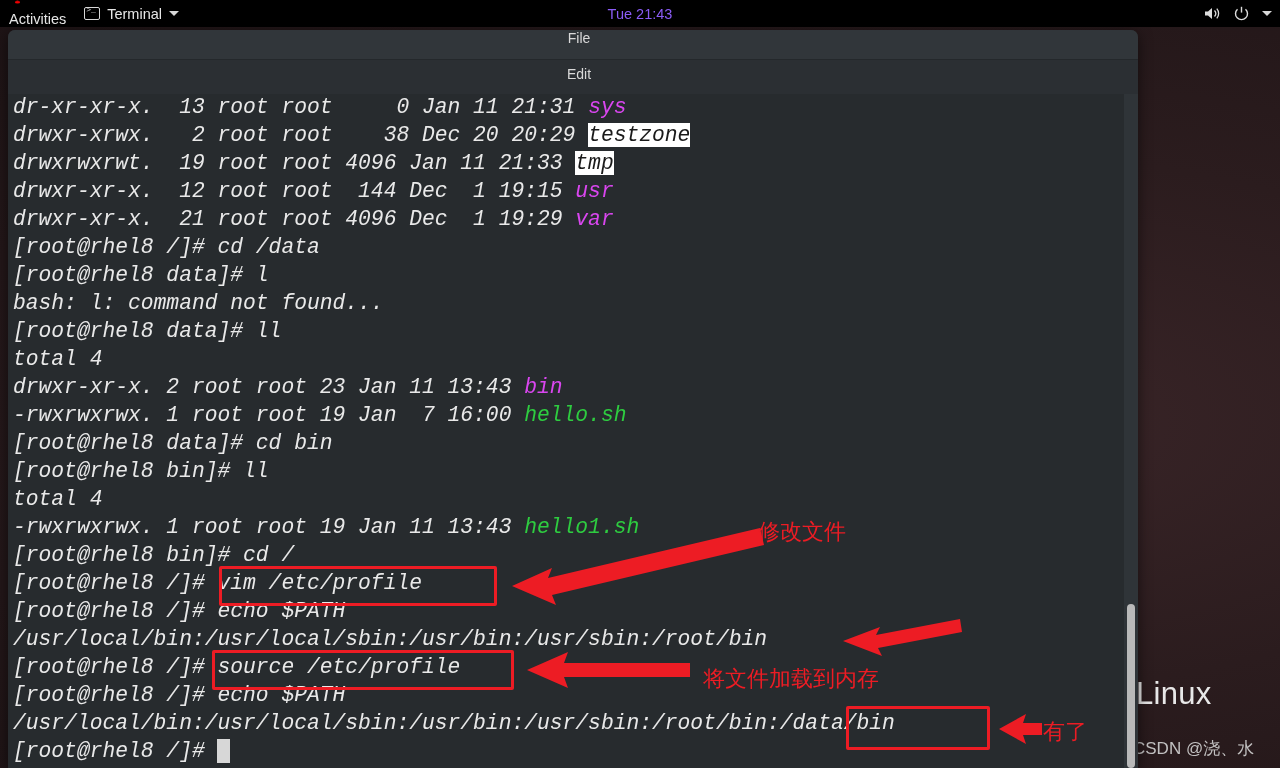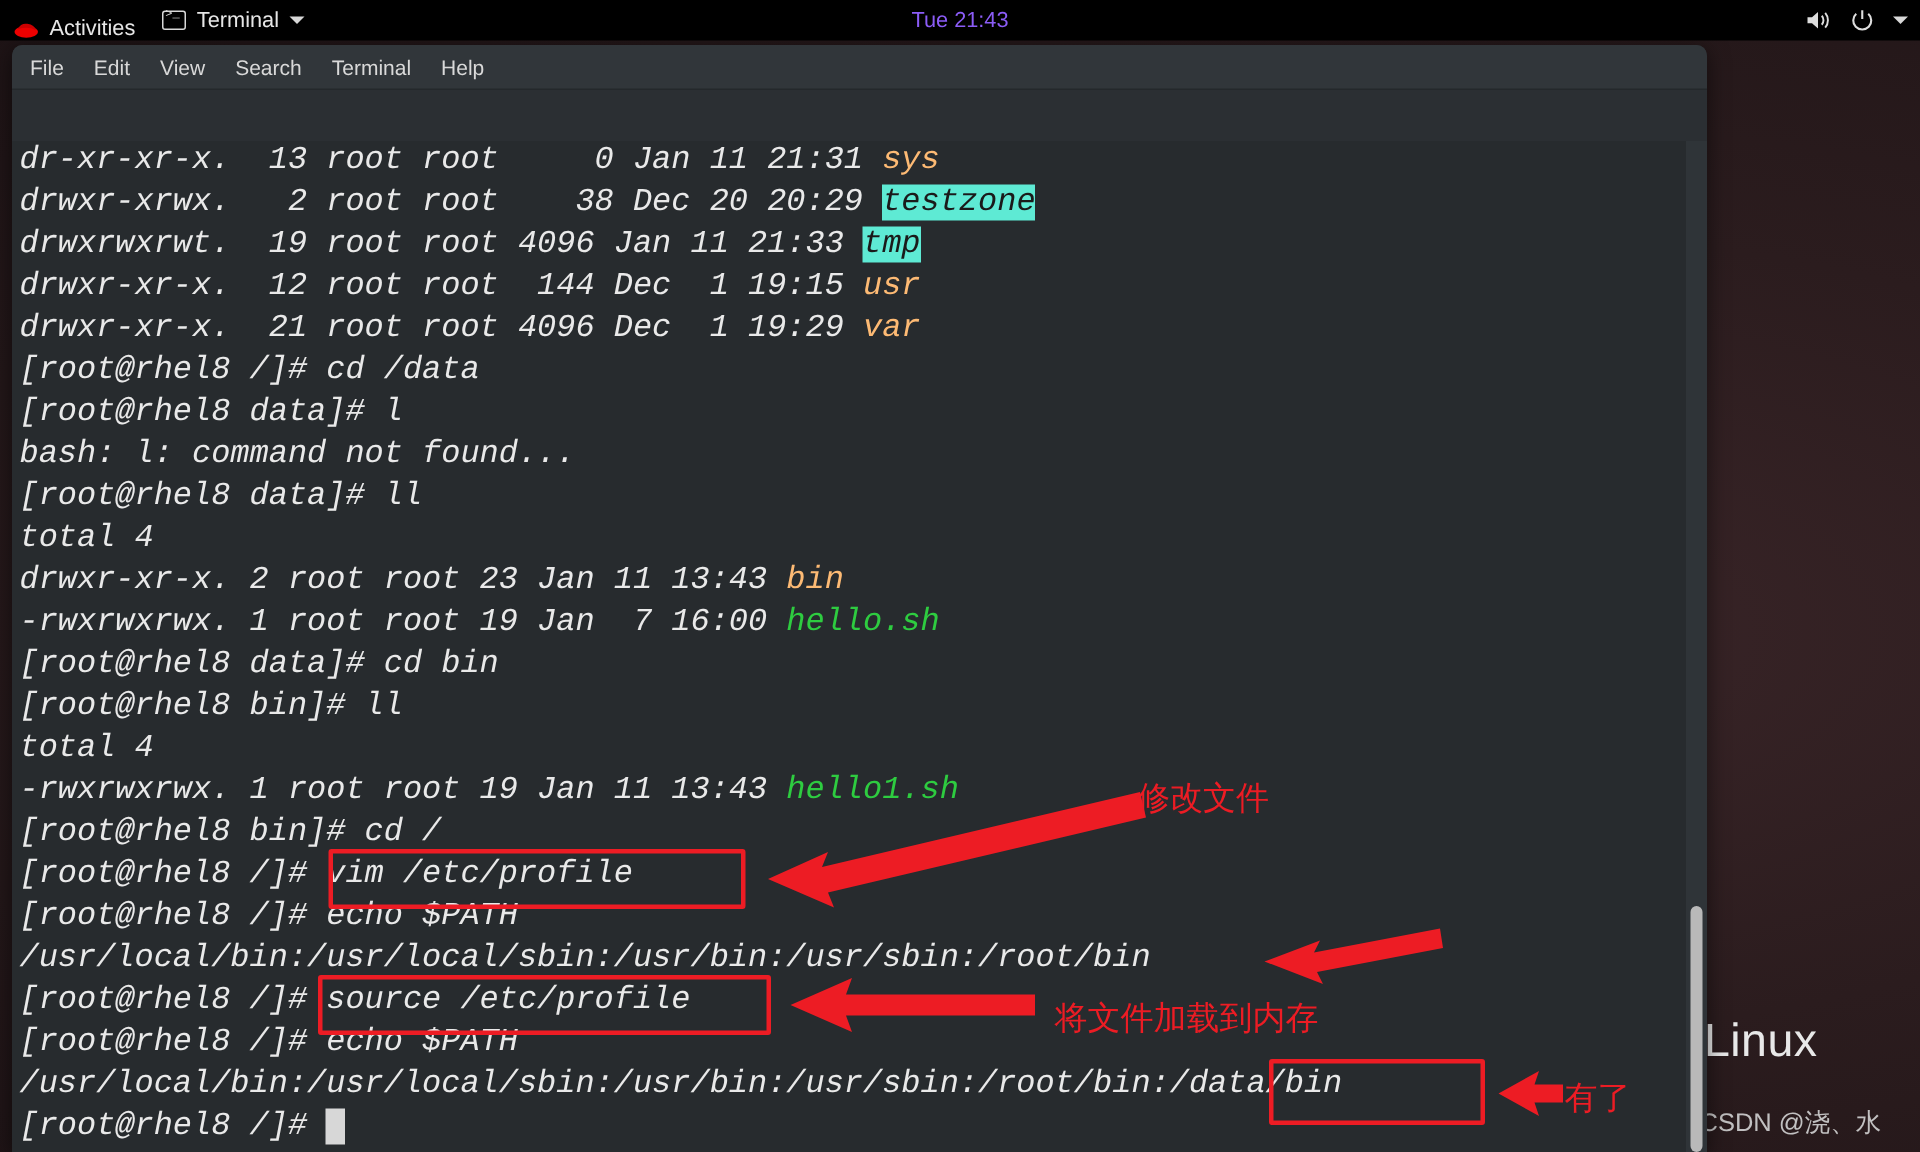--- a/index.html
+++ b/index.html
@@ -22,21 +22,21 @@
   #watermark {
     position:absolute; left:1133px; top:737px;
     color:#cfcfcf; font-size:17px; white-space:nowrap; opacity:.92;
   }
   
   #topbar {
     position:absolute; left:0; top:0; width:1280px; height:27px;
     background:#000; color:#e6e6e6; font-size:14.5px;
     display:flex; align-items:center; z-index:40;
   }
-  #activities { display:flex; align-items:flex-end; gap:7px; padding:0 10px 0 9px; height:100%; }
+  #activities { display:flex; align-items:flex-start; gap:7px; padding:0 10px 0 9px; height:100%;flex-direction:column; }
   .rh-logo { width:17px; height:13px; display:block; }
   #app-menu { display:flex; align-items:center; gap:7px; padding:0 8px; height:100%; }
   .term-ico {
     width:16px; height:13px; border:1.6px solid #d8d8d8; border-radius:2px;
     position:relative; display:inline-block;
   }
   .term-ico::before {
     content:">_"; position:absolute; left:1px; top:-3px;
     font-family:"Liberation Mono", monospace; font-size:8px; color:#d8d8d8;
   }
@@ -63,42 +63,42 @@
     position:relative; border-bottom:1px solid #26292c;
   }
   #title { color:#eaeaea; font-size:14.5px; }
   #close-btn {
     position:absolute; right:0; top:0; width:46px; height:33px;
     display:flex; align-items:center; justify-content:center;
     color:#d6d6d6; font-size:16px;
   }
   #menubar {
     height:30px; background:#31363a; display:flex; align-items:center;
-    padding-left:12px; gap:20px; border-bottom:1px solid #24282b;
+    padding-left:12px; gap:20px; border-bottom:1px solid #24282b;flex-direction:column;
   }
   .menu-item { color:#d9d9d9; font-size:14px; }
   
   #screen {
     position:absolute; left:0; top:64px; right:0; bottom:0;
     background:#272b2e; overflow:hidden;
   }
   #term-text {
     position:absolute; left:5px; top:-1px; right:0;
     font-family:"Liberation Mono", monospace;
     font-style:italic;
     font-size:21.3px;
     line-height:28px;
     color:#e9e9e9;
     white-space:pre;
     letter-spacing:0px;
   }
   .ln { height:28px; }
-  .blue { color:#fdba74; }
+  .blue { color:#d946ef; }
   .green { color:#2ecc40; }
-  .hl { background:#5eead4; color:#1a1a1a; }
+  .hl { background:#ffffff; color:#1a1a1a; }
   .cursor { background:#d7d7d7; color:#d7d7d7; }
   
   #scrollbar {
     position:absolute; right:0; top:64px; width:14px; bottom:0;
     background:#2f3438;
   }
   #scroll-thumb {
     position:absolute; left:3px; width:8px; top:510px; bottom:0;
     background:#b9b9b9; border-radius:4px;
   }

